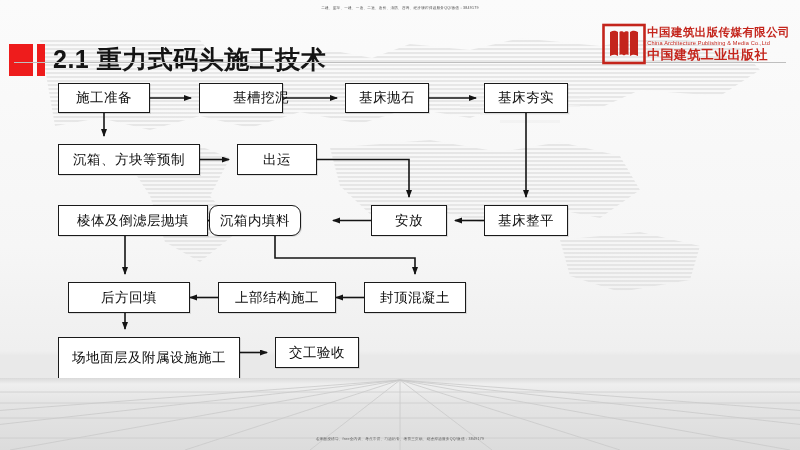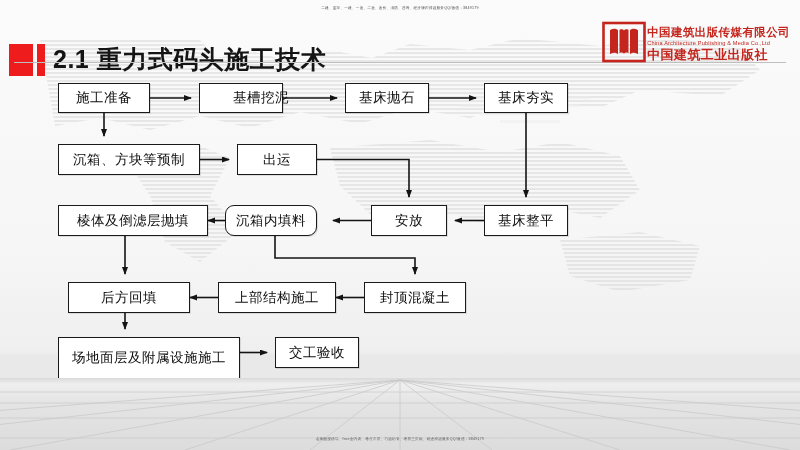--- a/index.html
+++ b/index.html
@@ -58,21 +58,21 @@
     line-height: 34px;
   }
   .hdr-rule {
     position: absolute; left: 14px; top: 62px; width: 772px;
     height: 1px; background: #bfbfbf;
   }
 
   
   .logo {
     position: absolute; right: 10px; top: 20px;
-    height: 48px; display: flex; gap: 1px;
+    height: 48px; display: flex; align-items: center; gap: 1px;
   }
   .logo-mark { width: 44px; height: 44px; position: relative; }
   .logo-mark svg { width: 44px; height: 44px; display:block; }
   .logo-text { display: flex; flex-direction: column; justify-content: center; }
   .logo-cn1 { font-size: 11.5px; color: #c4251c; font-weight: bold; letter-spacing: .4px; line-height: 14px; }
   .logo-en  { font-size: 5.6px; color: #c4251c; letter-spacing: .18px; line-height: 8px; white-space: nowrap; }
   .logo-cn2 { font-size: 13px; color: #c4251c; font-weight: bold; font-family: "DejaVu Serif", serif; letter-spacing: .4px; line-height: 16px; }
 
   
   .micro {
@@ -202,21 +202,21 @@
     <div class="node" style="left:58px;top:83px;width:92px;height:30px;">施工准备</div>
     <div class="node" style="left:199px;top:83px;width:84px;height:30px;padding-left:40px;">基槽挖泥</div>
     <div class="node" style="left:345px;top:83px;width:84px;height:30px;">基床抛石</div>
     <div class="node" style="left:484px;top:83px;width:84px;height:30px;">基床夯实</div>
 
     <div class="node" style="left:58px;top:144px;width:142px;height:31px;">沉箱、方块等预制</div>
     <div class="node" style="left:237px;top:144px;width:80px;height:31px;">出运</div>
 
     <div class="node" style="left:484px;top:205px;width:84px;height:31px;">基床整平</div>
     <div class="node" style="left:371px;top:205px;width:76px;height:31px;">安放</div>
-    <div class="node" style="left:225px;top:205px;width:92px;height:31px;border-radius:9px;">沉箱内填料</div>
+    <div class="node" style="left:209px;top:205px;width:92px;height:31px;border-radius:9px;">沉箱内填料</div>
     <div class="node" style="left:58px;top:205px;width:150px;height:31px;">棱体及倒滤层抛填</div>
 
     <div class="node" style="left:364px;top:282px;width:102px;height:31px;">封顶混凝土</div>
     <div class="node" style="left:68px;top:282px;width:122px;height:31px;">后方回填</div>
     <div class="node" style="left:218px;top:282px;width:118px;height:31px;">上部结构施工</div>
 
     <div class="node" style="left:58px;top:337px;width:182px;height:42px;">场地面层及附属设施施工</div>
     <div class="node" style="left:275px;top:337px;width:84px;height:31px;">交工验收</div>
   </div>
 

